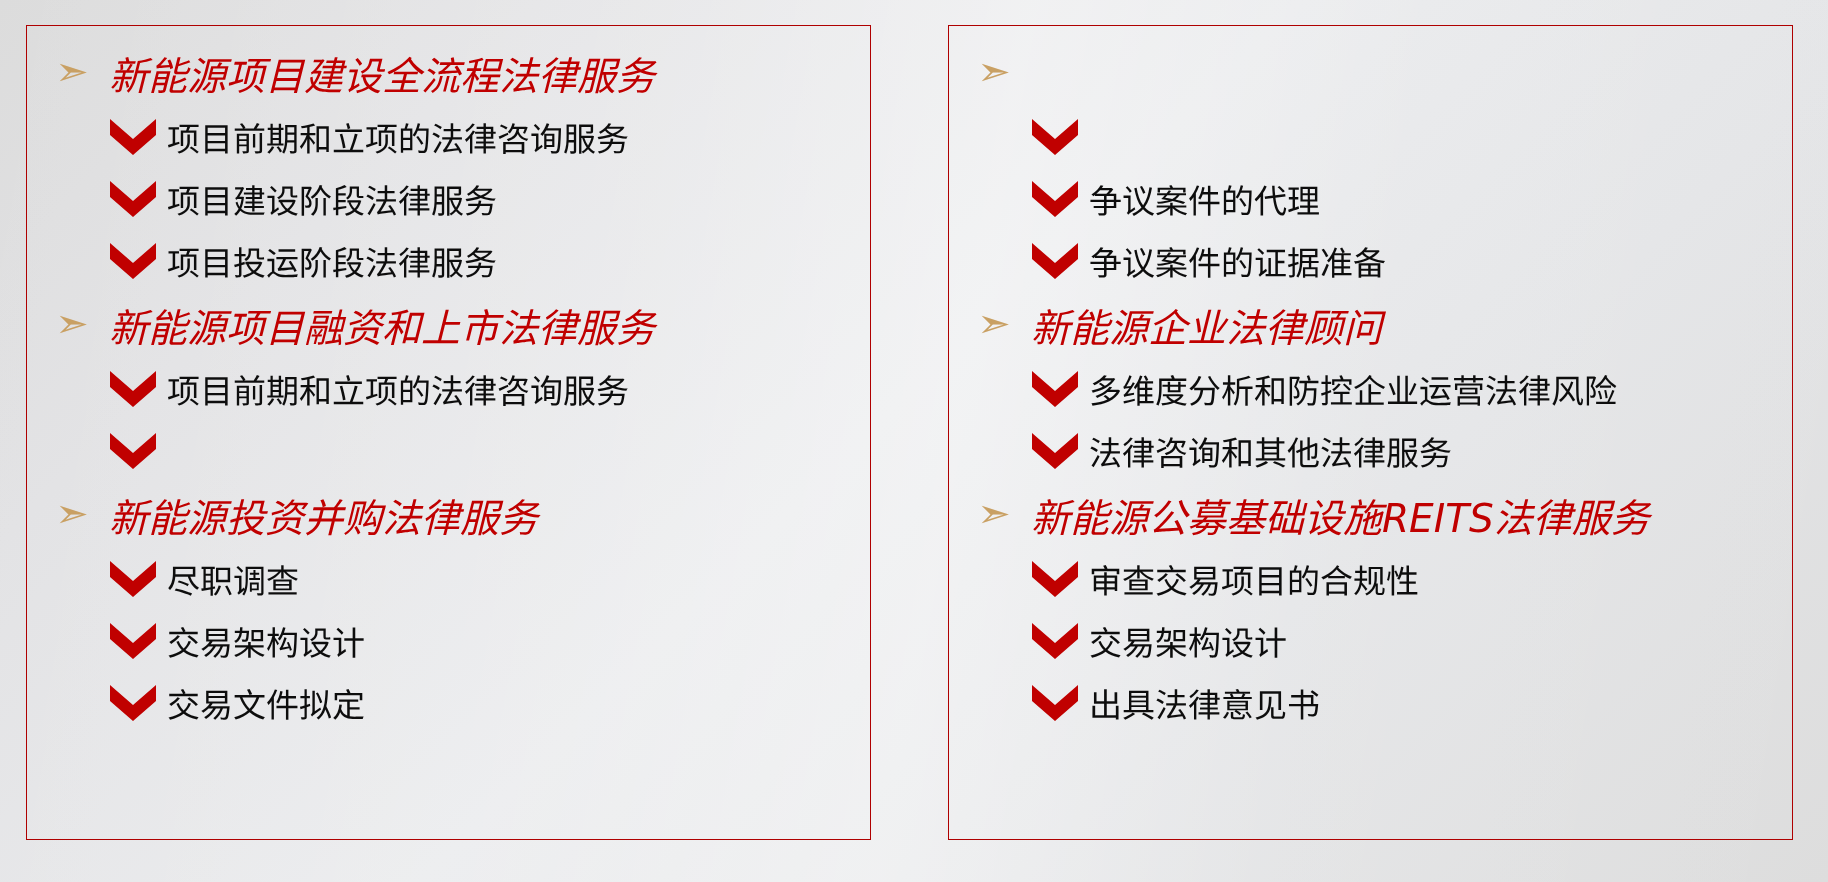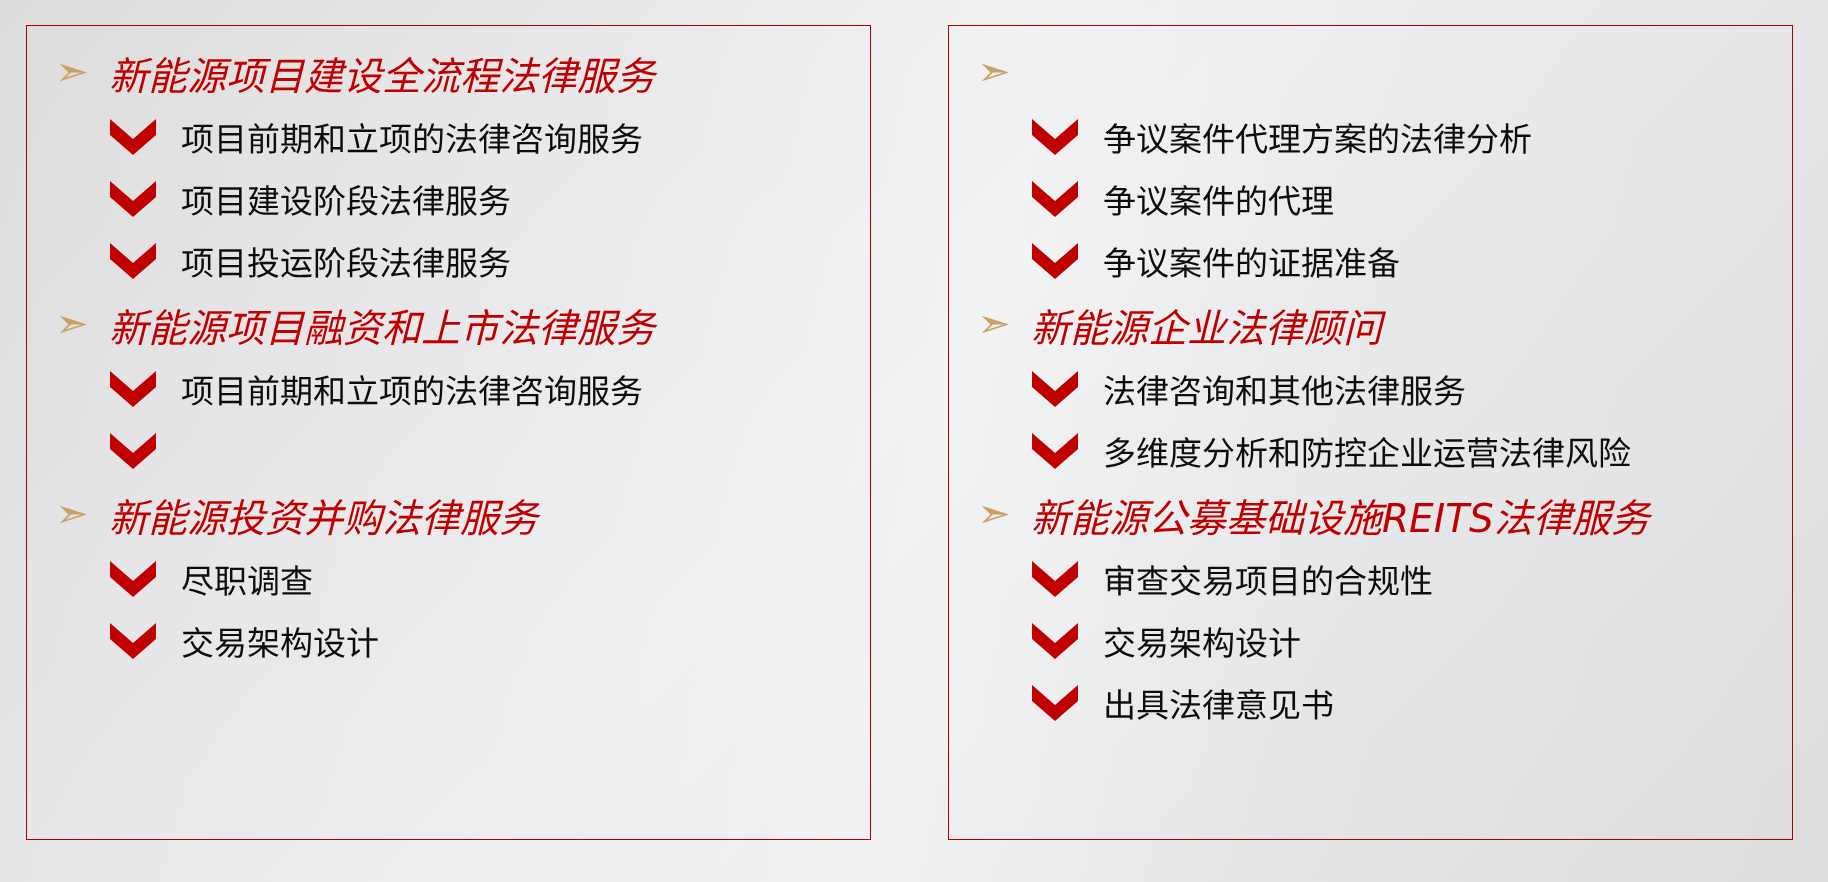--- a/index.html
+++ b/index.html
@@ -97,21 +97,21 @@
     display: flex;
     align-items: center;
     justify-content: center;
   }
   .chev svg { display: block; }
   .item-label {
     font-size: 33px;
     color: #0d0d0d;
     white-space: nowrap;
     font-family: "DejaVu Sans", "Liberation Sans", sans-serif;
-    margin-left: 18px;
+    margin-left: 4px;
   }
 
   
   #panel-right .panel-inner { padding-top: 14px; }
 </style>
 </head>
 <body>
 
 <div id="slide">
 
@@ -185,39 +185,46 @@
           <span class="item-label">尽职调查</span>
         </div>
         <div class="item">
           <span class="chev">
             <svg width="46" height="40" viewBox="0 0 46 40" aria-hidden="true">
               <path d="M0 2 L0 18 L23 38 L46 18 L46 2 L23 22 Z" fill="#C00000"></path>
             </svg>
           </span>
           <span class="item-label">交易架构设计</span>
         </div>
+        <div class="item">
+          <span class="chev">
+            <svg width="46" height="40" viewBox="0 0 46 40" aria-hidden="true">
+              <path d="M0 2 L0 18 L23 38 L46 18 L46 2 L23 22 Z" fill="#C00000"></path>
+            </svg>
+          </span>
+          <span class="item-label">交易文件拟定</span>
+        </div>
       </div>
 
     </div>
   </section>
 
   <section class="panel" id="panel-right">
     <div class="panel-inner">
 
       <div class="group">
         <div class="group-head">
           <span class="gold-arrow">➣</span>
         </div>
         <div class="item">
           <span class="chev">
             <svg width="46" height="40" viewBox="0 0 46 40" aria-hidden="true">
               <path d="M0 2 L0 18 L23 38 L46 18 L46 2 L23 22 Z" fill="#C00000"></path>
             </svg>
           </span>
-          <span class="item-label">争议案件代理方案的法律分析</span>
         </div>
         <div class="item">
           <span class="chev">
             <svg width="46" height="40" viewBox="0 0 46 40" aria-hidden="true">
               <path d="M0 2 L0 18 L23 38 L46 18 L46 2 L23 22 Z" fill="#C00000"></path>
             </svg>
           </span>
           <span class="item-label">争议案件的代理</span>
         </div>
         <div class="item">
@@ -234,29 +241,29 @@
         <div class="group-head">
           <span class="gold-arrow">➣</span>
           <span class="group-title">新能源企业法律顾问</span>
         </div>
         <div class="item">
           <span class="chev">
             <svg width="46" height="40" viewBox="0 0 46 40" aria-hidden="true">
               <path d="M0 2 L0 18 L23 38 L46 18 L46 2 L23 22 Z" fill="#C00000"></path>
             </svg>
           </span>
+          <span class="item-label">多维度分析和防控企业运营法律风险</span>
+        </div>
+        <div class="item">
+          <span class="chev">
+            <svg width="46" height="40" viewBox="0 0 46 40" aria-hidden="true">
+              <path d="M0 2 L0 18 L23 38 L46 18 L46 2 L23 22 Z" fill="#C00000"></path>
+            </svg>
+          </span>
           <span class="item-label">法律咨询和其他法律服务</span>
-        </div>
-        <div class="item">
-          <span class="chev">
-            <svg width="46" height="40" viewBox="0 0 46 40" aria-hidden="true">
-              <path d="M0 2 L0 18 L23 38 L46 18 L46 2 L23 22 Z" fill="#C00000"></path>
-            </svg>
-          </span>
-          <span class="item-label">多维度分析和防控企业运营法律风险</span>
         </div>
       </div>
 
       <div class="group">
         <div class="group-head">
           <span class="gold-arrow">➣</span>
           <span class="group-title">新能源公募基础设施REITS法律服务</span>
         </div>
         <div class="item">
           <span class="chev">

